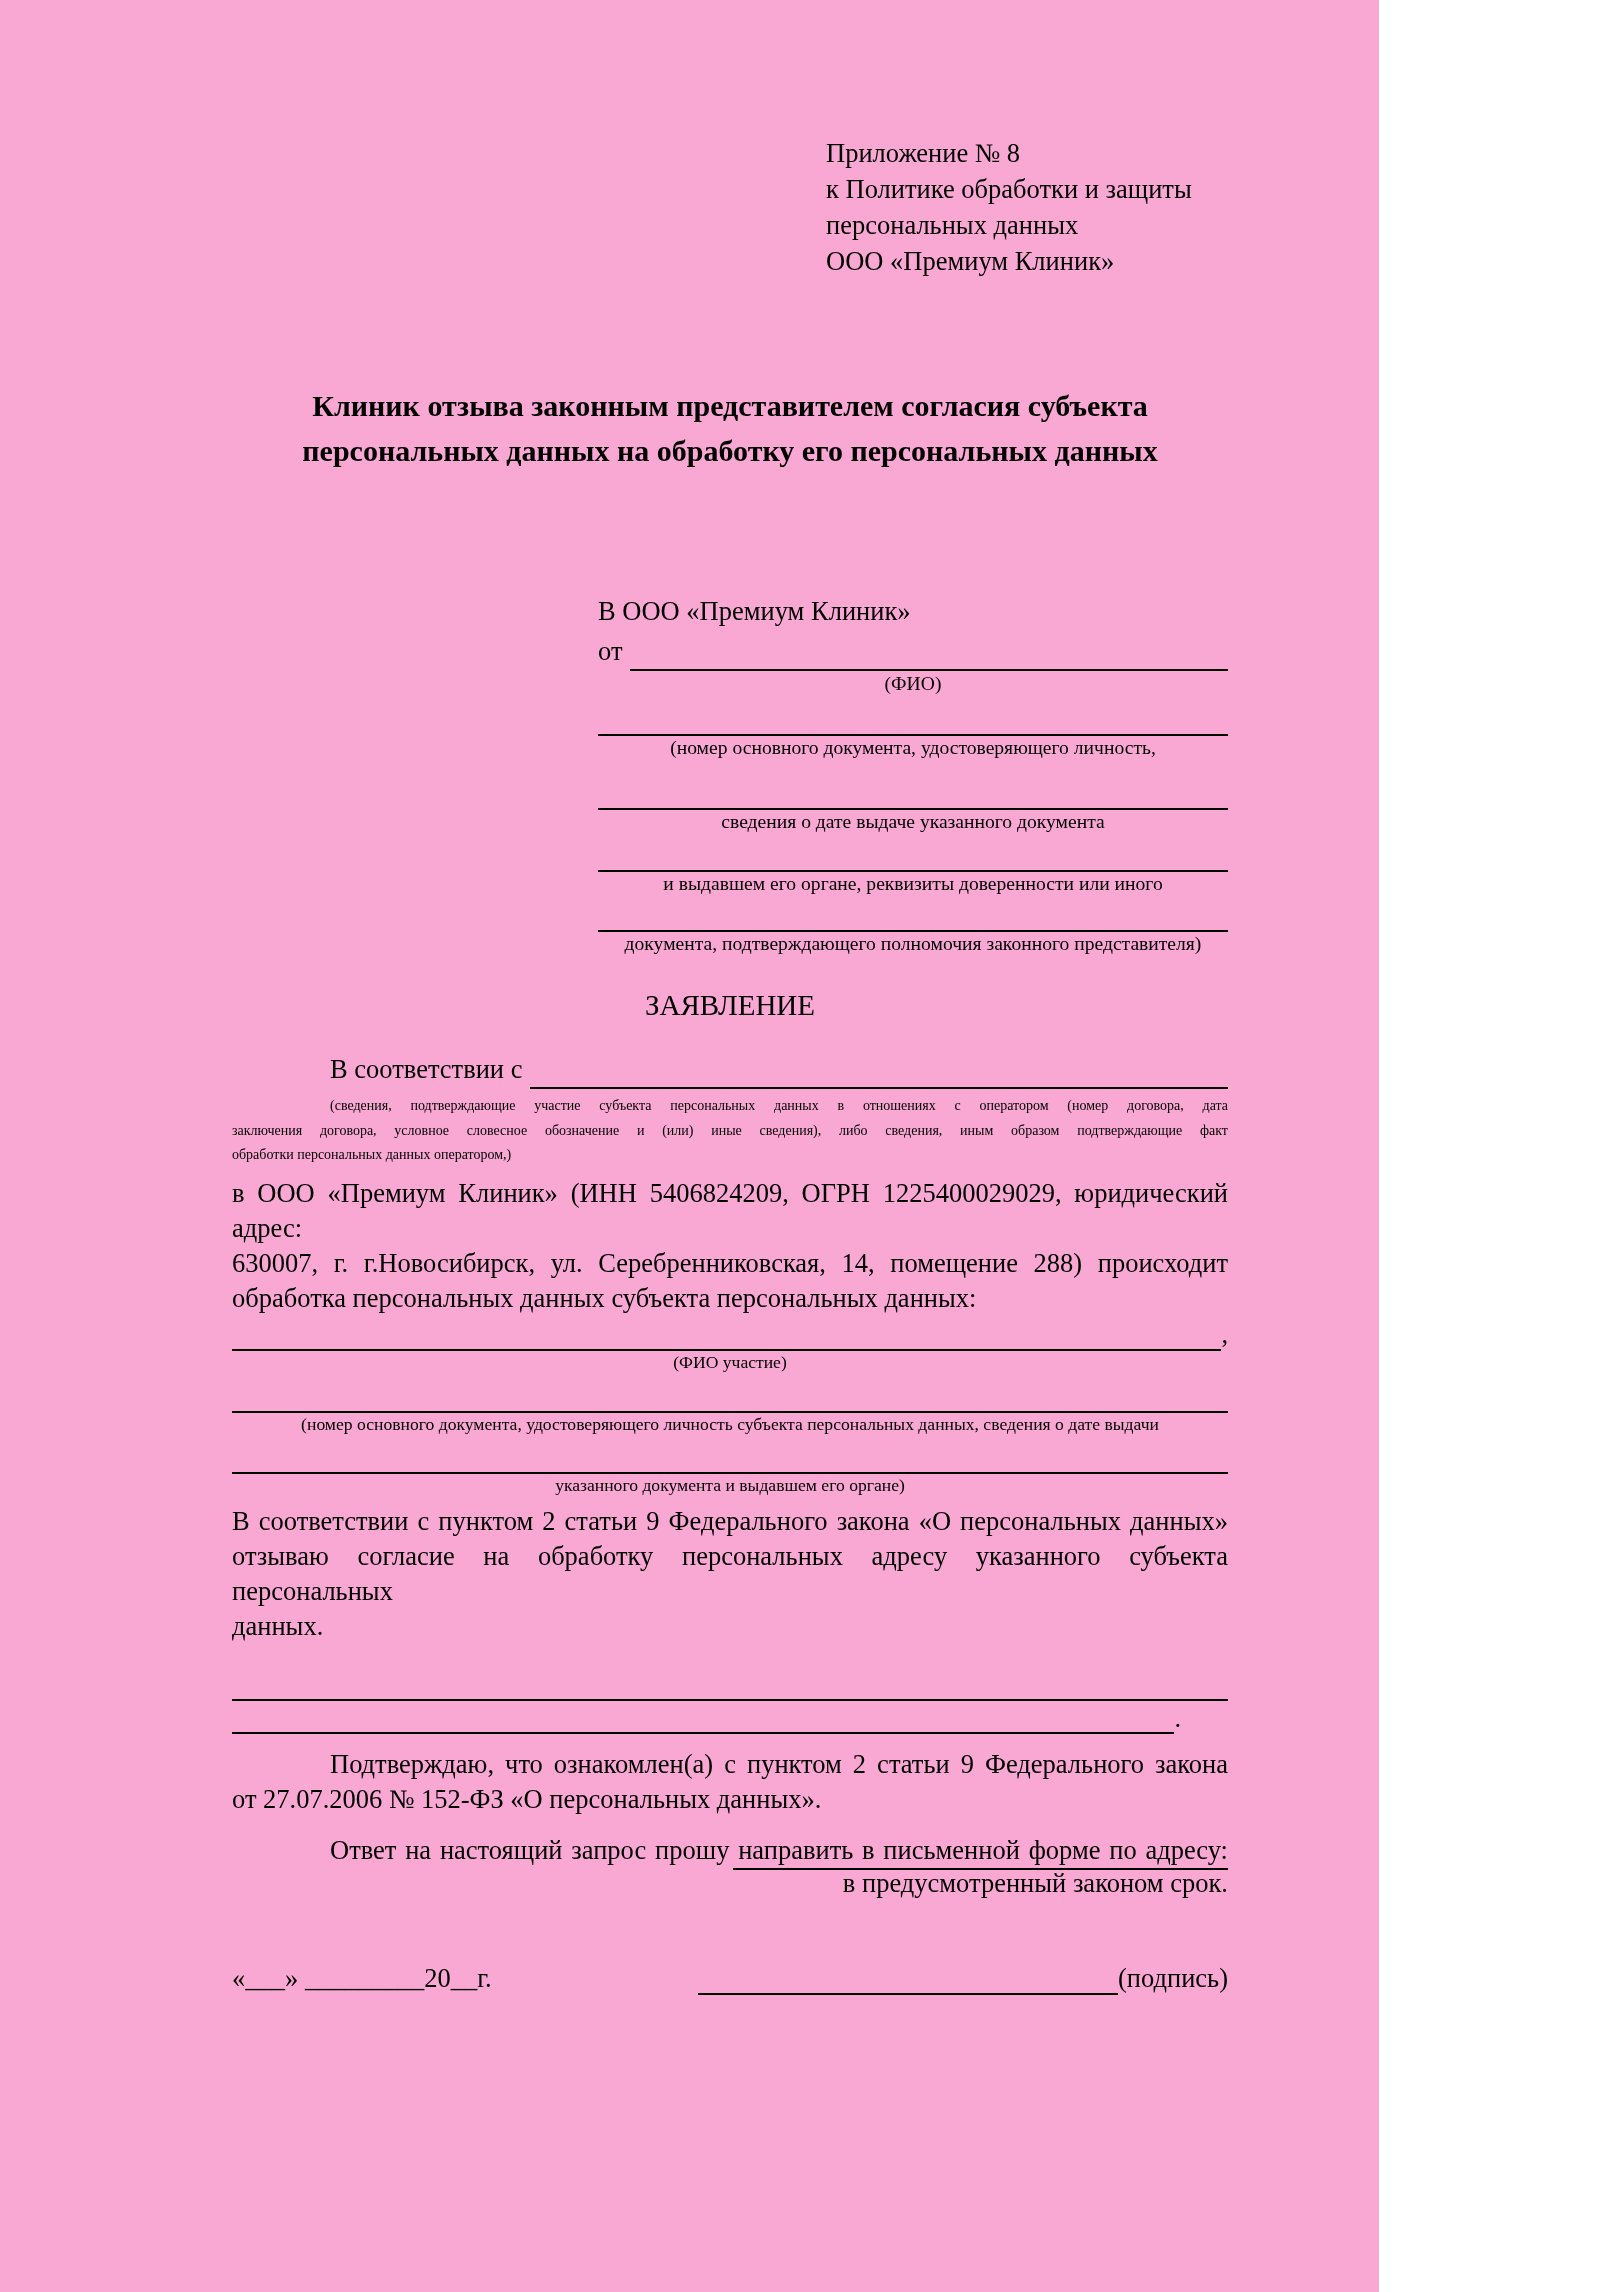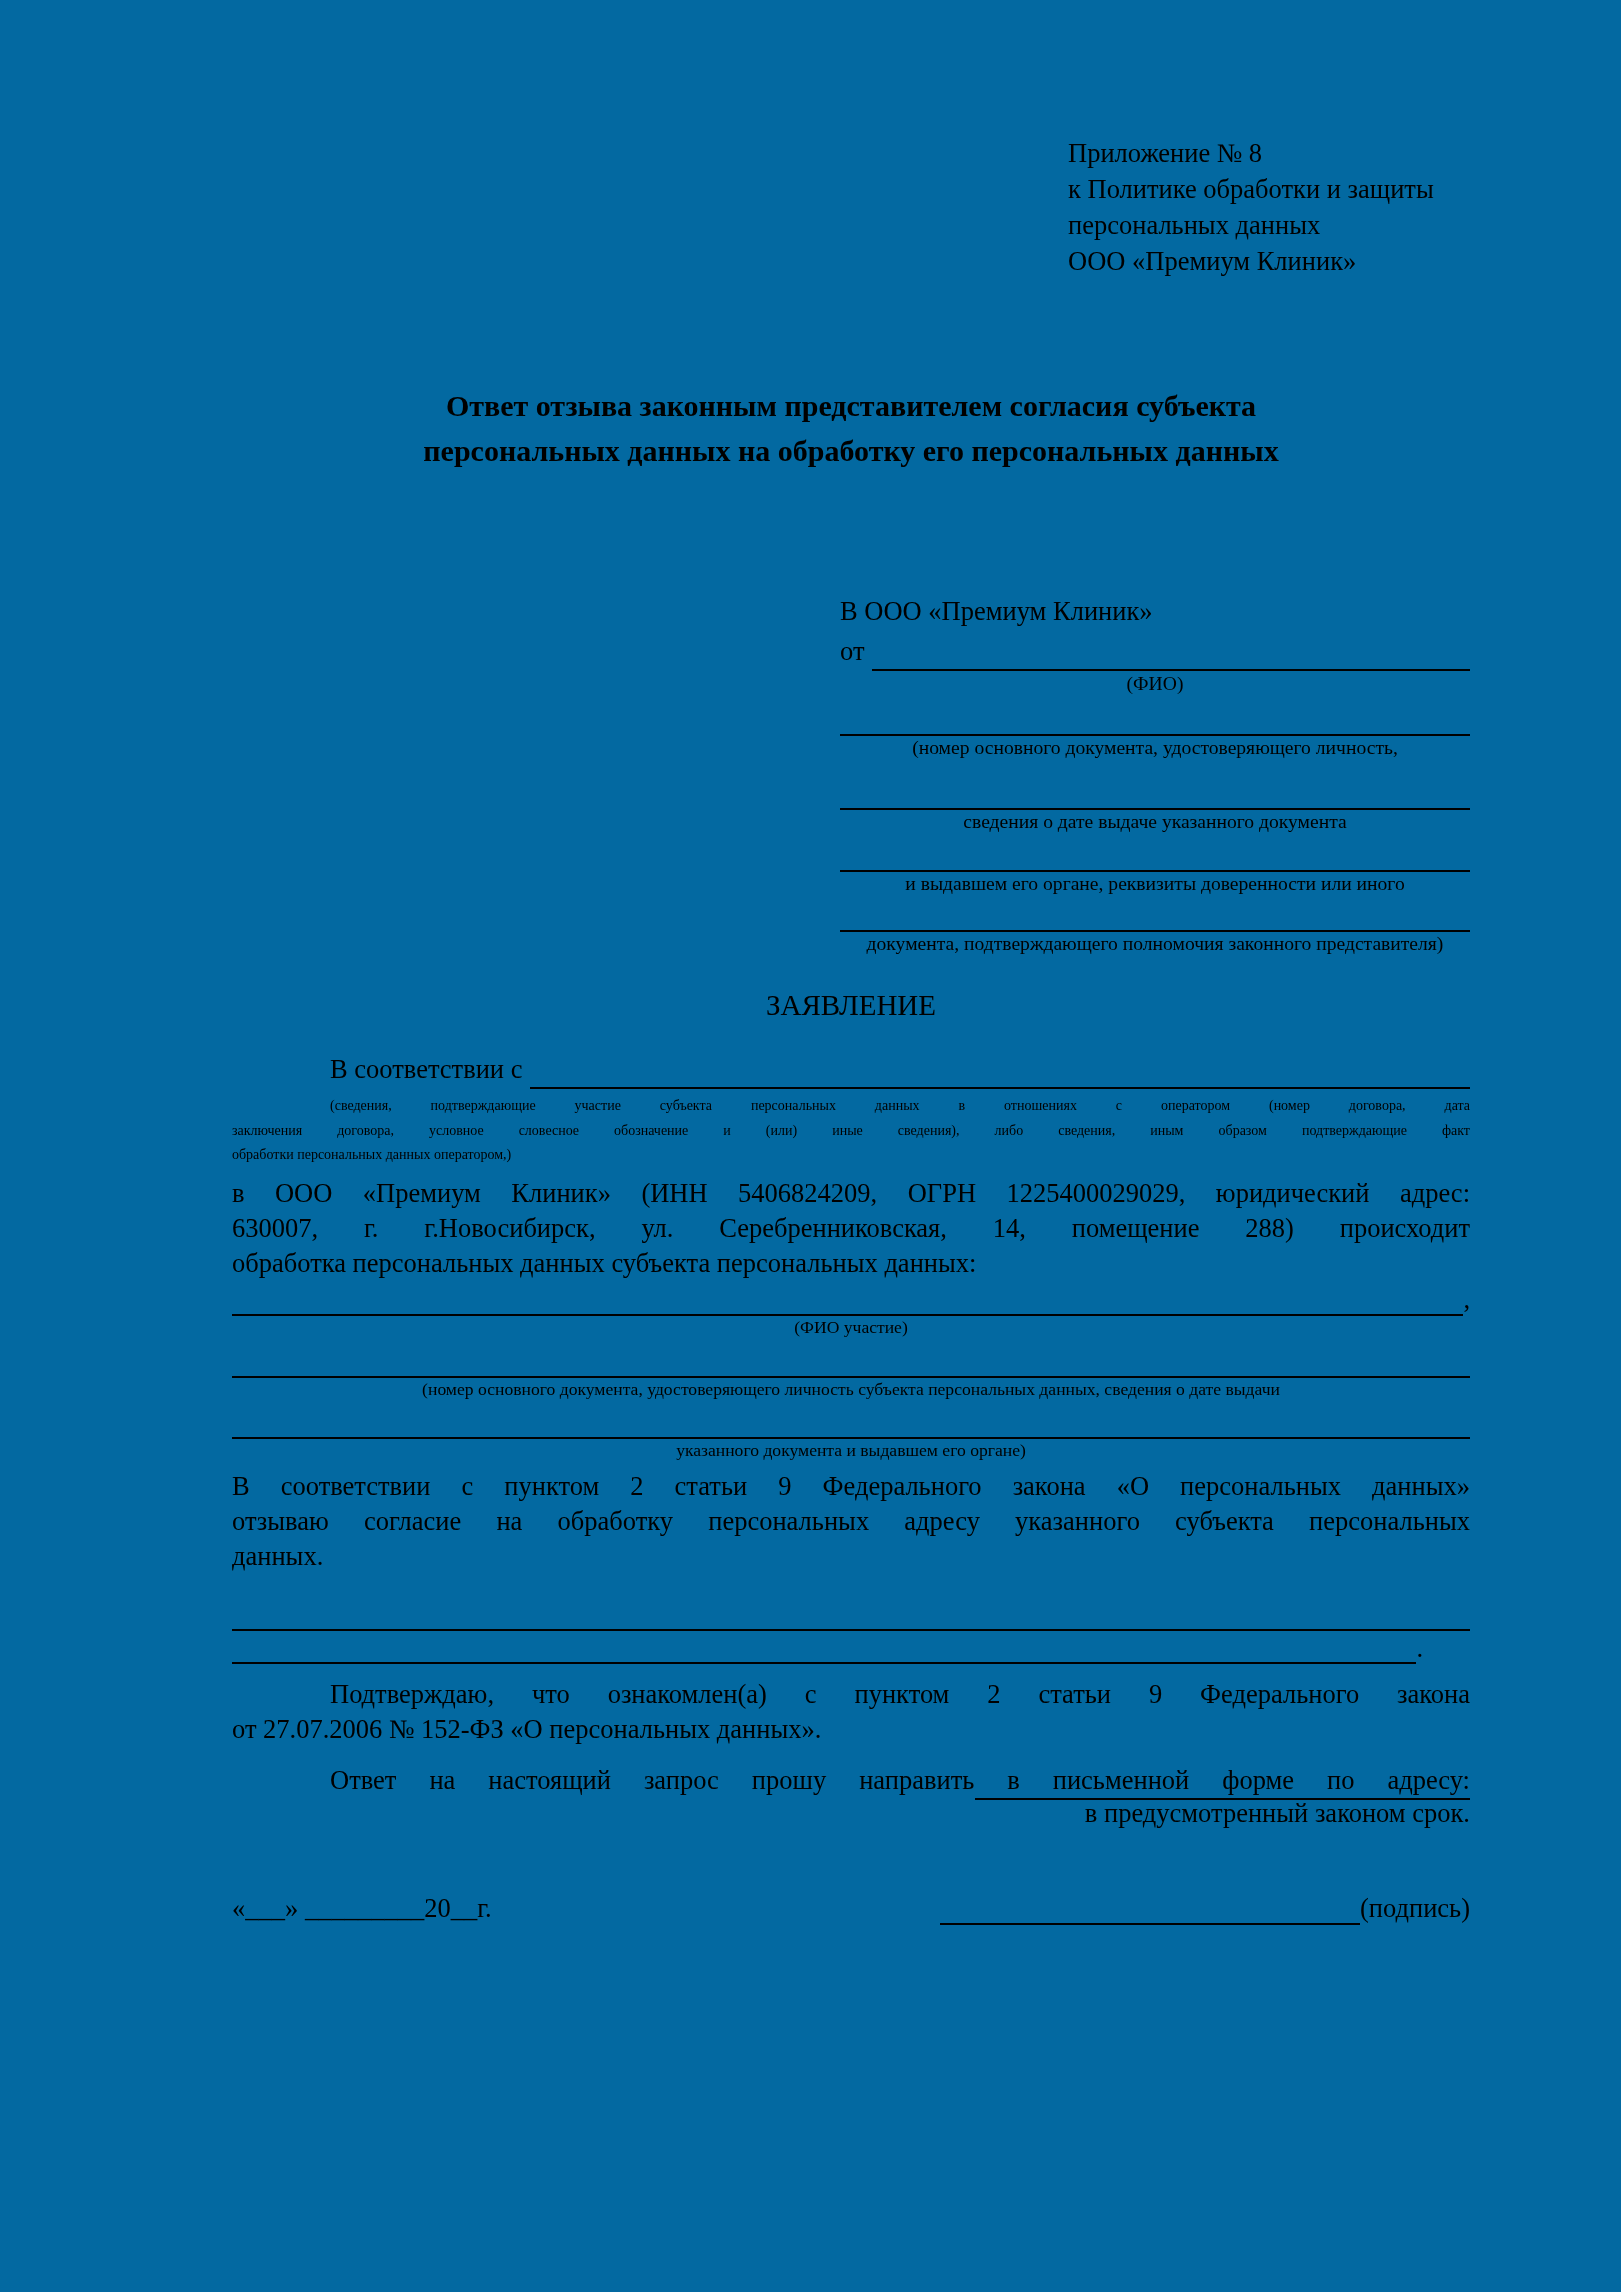--- a/index.html
+++ b/index.html
@@ -1,21 +1,21 @@
 <!DOCTYPE html>
 <html><head>
 <meta charset="utf-8">
 <style>
   * { margin: 0; padding: 0; box-sizing: border-box; }
   html, body { background: #ffffff; }
   .page {
     position: relative;
-    width: 1621px;
+    width: 1379px;
     height: 2293px;
-    background: #0369a1;
+    background: #f9a8d4;
     color: #000000;
     font-family: "Liberation Serif", "DejaVu Serif", serif;
     font-size: 26.5px;
     padding: 135px 151px 0 232px;
     overflow: hidden;
   }
   
   .header-block {
     width: 402px;
     margin-left: auto;
@@ -95,21 +95,21 @@
 <div class="page">
 
   <div class="header-block">
     <div>Приложение № 8</div>
     <div>к Политике обработки и защиты</div>
     <div>персональных данных</div>
     <div>ООО «Премиум Клиник»</div>
   </div>
 
   <div class="title">
-    <div>Ответ отзыва законным представителем согласия субъекта</div>
+    <div>Клиник отзыва законным представителем согласия субъекта</div>
     <div>персональных данных на обработку его персональных данных</div>
   </div>
 
   <div class="addressee">
     <div class="addr-to">В ООО «Премиум Клиник»</div>
     <div class="fill-row from-row">
       <span>от</span>
       <span class="u-line grow"></span>
     </div>
     <div class="cap c20 fio-cap">(ФИО)</div>

